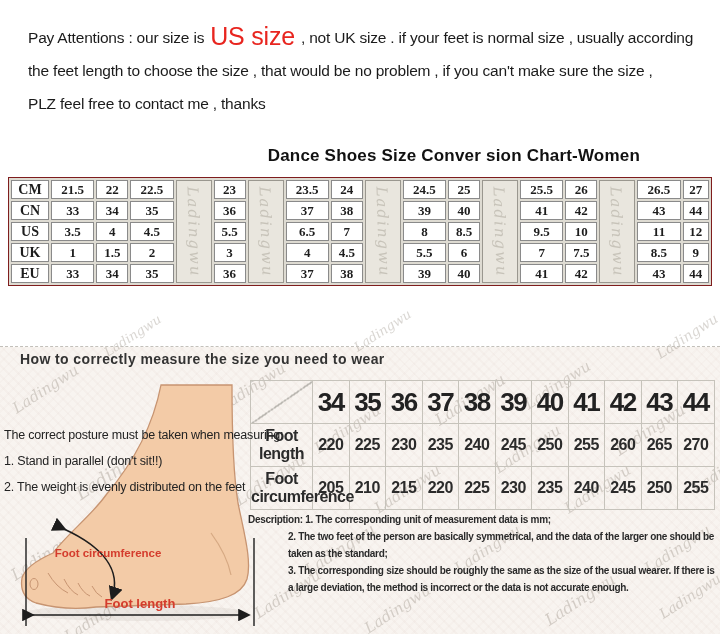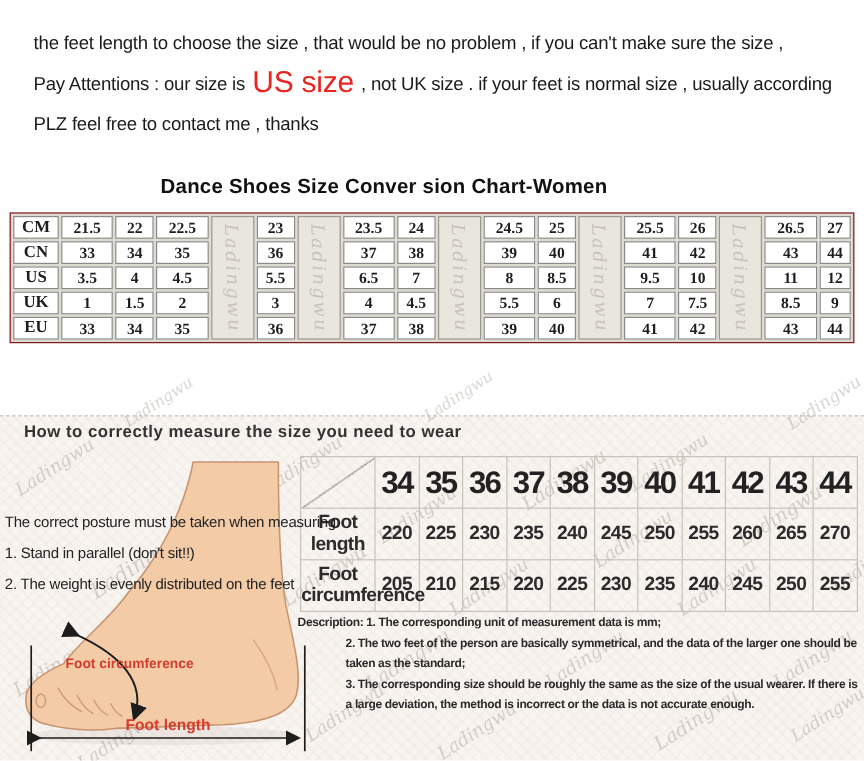--- a/index.html
+++ b/index.html
@@ -6,21 +6,21 @@
   .page{position:relative;width:720px;height:634px;background:#ffffff;overflow:hidden;
         font-family:"Liberation Sans",sans-serif;color:#1f1f1f;}
 
   
   .notice{position:absolute;left:28px;top:20px;width:676px;font-size:15.5px;
           letter-spacing:-0.2px;color:#1b1b1b;z-index:2;}
   .notice .nline{line-height:33px;white-space:nowrap;}
   .notice .hl{font-size:25px;color:#e8251f;padding:0 6px;vertical-align:-2px;}
 
   
-  .chart-title{position:absolute;left:0;top:146px;width:640px;text-align:center;
+  .chart-title{position:absolute;left:0;top:146px;width:640px;text-align:right;
                font-size:17px;font-weight:800;letter-spacing:0.2px;color:#111;z-index:2;}
   .size-table{position:absolute;left:8px;top:177px;width:704px;height:108px;
               border-collapse:separate;border-spacing:2.5px;background:#dedbd2;
               border:1px solid #7f1d1d;table-layout:auto;z-index:2;}
   .size-table td{background:#ffffff;border:1px solid #8a8a8a;text-align:center;
                  font-family:"Liberation Serif",serif;font-weight:bold;font-size:13px;
                  color:#1d1d1d;padding:0;height:17px;}
   .size-table td.lbl{width:36px;font-size:14px;}
   .size-table td.wm-col{background:#e9e6de;border:1px solid #9a978f;width:34px;position:relative;}
   .size-table td.wm-col span{position:absolute;left:50%;top:50%;
@@ -93,22 +93,22 @@
       <span class="scatter" style="left: 610px; top: 420px; font-size: 16px; transform: rotate(-33deg);">Ladingwu</span>
       <span class="scatter" style="left: 640px; top: 540px; font-size: 15px; transform: rotate(-33deg);">Ladingwu</span>
       <span class="scatter" style="left: 655px; top: 588px; font-size: 14px; transform: rotate(-33deg);">Ladingwu</span>
       <span class="scatter" style="left: 652px; top: 328px; font-size: 14px; transform: rotate(-33deg);">Ladingwu</span>
       <span class="scatter" style="left: 350px; top: 323px; font-size: 13px; transform: rotate(-33deg);">Ladingwu</span>
       <span class="scatter" style="left: 100px; top: 328px; font-size: 13px; transform: rotate(-33deg);">Ladingwu</span>
       <span class="scatter" style="left: 688px; top: 460px; font-size: 15px; transform: rotate(-33deg);">Ladingwu</span>
     </div>
 
   <div class="notice">
+    <div class="nline"><span>Pay Attentions : our size is</span><span class="hl">US size</span><span>, not UK size . if your feet is normal size , usually according</span></div>
     <div class="nline">the feet length to choose the size , that would be no problem , if you can't make sure the size ,</div>
-    <div class="nline"><span>Pay Attentions : our size is</span><span class="hl">US size</span><span>, not UK size . if your feet is normal size , usually according</span></div>
     <div class="nline">PLZ feel free to contact me , thanks</div>
   </div>
 
   <div class="chart-title">Dance Shoes Size Conver sion Chart-Women</div>
   <table class="size-table">
       <tbody id="size-tbody">
         <tr>
           <td class="lbl">CM</td>
           <td>21.5</td>
           <td>22</td>

